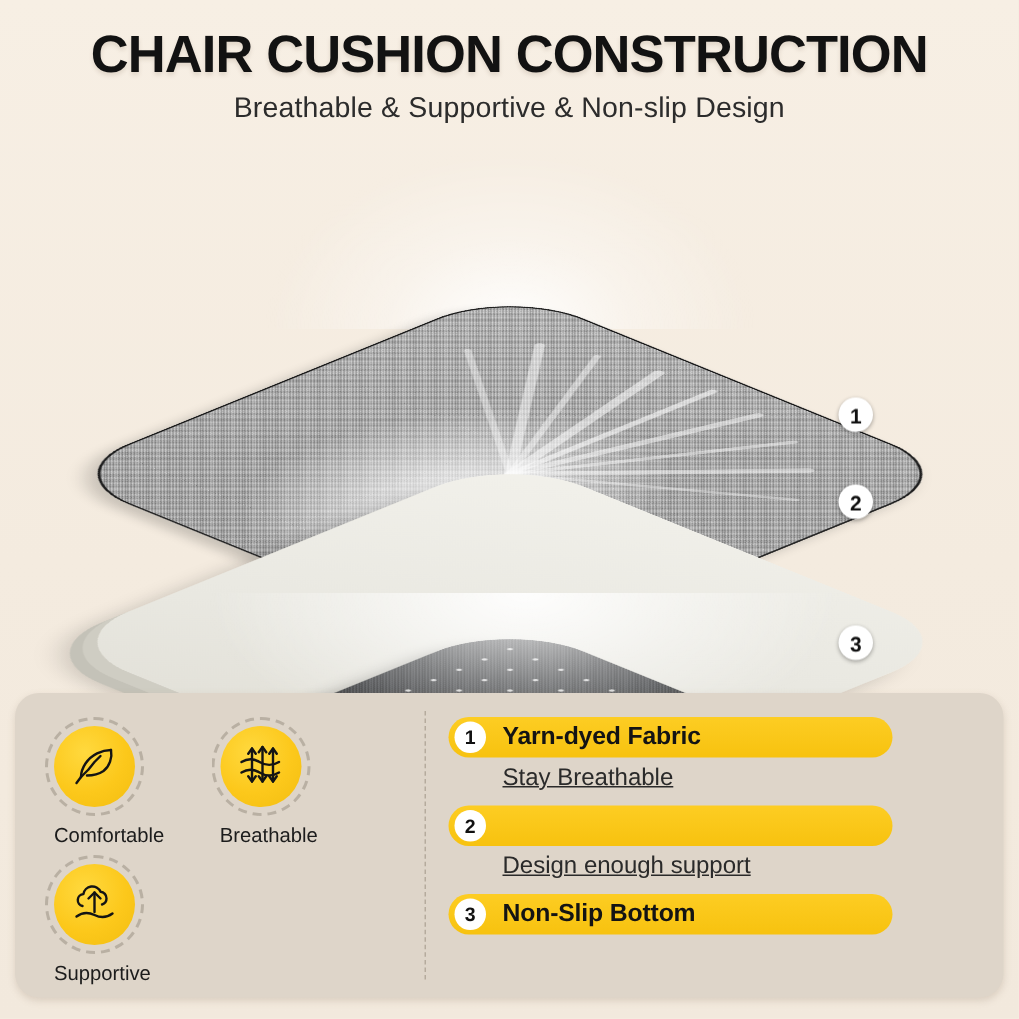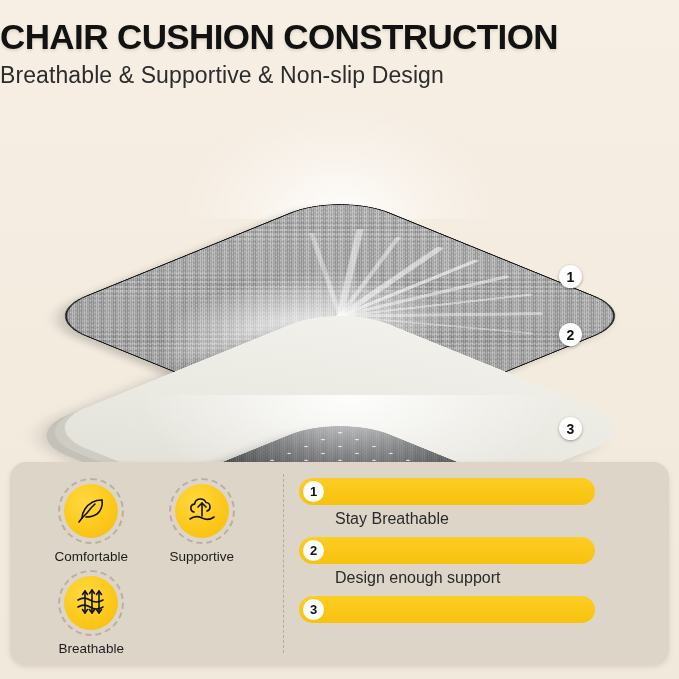--- a/index.html
+++ b/index.html
@@ -21,34 +21,34 @@
     height: 679px;
     background: linear-gradient(180deg, #f7efe4 0%, #f4ebdf 55%, #f2e9dd 100%);
   }
 
   
   .header {
     position: absolute;
     top: 18px;
     left: 0;
     width: 679px;
-    text-align: left;
+    text-align: center;
   }
   .title {
     font-size: 35px;
     font-weight: 700;
     letter-spacing: -0.6px;
     color: #121212;
     line-height: 1.06;
     margin: 0;
     text-shadow: 0 2px 3px rgba(120,100,80,0.18);
   }
   .subtitle {
     margin: 7px 0 0 0;
-    font-size: 23px;
+    font-size: 19px;
     font-weight: 400;
     color: #2c2c2c;
     letter-spacing: 0.1px;
   }
 
   
   .diagram {
     position: absolute;
     top: 95px;
     left: 0;
@@ -181,21 +181,20 @@
   }
   .icon-grid {
     display: grid;
     grid-template-columns: 1fr 1fr;
     row-gap: 12px;
     padding: 6px 26px 0 26px;
   }
   .icon-cell {
     display: flex;
     flex-direction: column;
-    align-items: center;
   }
   .icon-circle {
     width: 54px;
     height: 54px;
     border-radius: 50%;
     background: radial-gradient(circle at 38% 32%, #ffd93e 0%, #fcc81b 55%, #f2bd10 100%);
     display: flex;
     align-items: center;
     justify-content: center;
     outline: 2px dashed #b9b0a3;
@@ -242,20 +241,21 @@
     margin-left: 11px;
     font-size: 16.5px;
     font-weight: 700;
     color: #141414;
     letter-spacing: -0.1px;
   }
   .feature-sub {
     margin: 5px 0 9px 36px;
     font-size: 16px;
     color: #2a2a2a;
+    text-decoration: underline;
   }
 </style>
 </head>
 <body>
 
 <div class="stage">
 
   <div class="header">
     <h1 class="title">CHAIR CUSHION CONSTRUCTION</h1>
     <p class="subtitle">Breathable &amp; Supportive &amp; Non-slip Design</p>
@@ -316,64 +316,66 @@
               <path d="M8 24l-3 4"></path>
             </svg>
           </div>
           <div class="icon-label">Comfortable</div>
         </div>
 
 
         <div class="icon-cell">
           <div class="icon-circle">
             <svg width="34" height="34" viewBox="0 0 34 34" fill="none" stroke="#141414" stroke-width="1.6" stroke-linecap="round" stroke-linejoin="round">
-              <path d="M9 18a4 4 0 0 1 .6-7.9A6 6 0 0 1 21 8.5a4.3 4.3 0 0 1 4 4.4 4.2 4.2 0 0 1-3 4.1"></path>
-              <path d="M17 22V9"></path>
-              <path d="M13 13l4-4 4 4"></path>
-              <path d="M5 25c4-3 8-3 12-1s8 2 12-1"></path>
-            </svg>
-          </div>
-          <div class="icon-label">Supportive</div>
-        </div>
-
-        <div class="icon-cell">
-          <div class="icon-circle">
-            <svg width="34" height="34" viewBox="0 0 34 34" fill="none" stroke="#141414" stroke-width="1.6" stroke-linecap="round" stroke-linejoin="round">
               <path d="M4 14c4-2.5 8-2.5 12 0s9 2.5 13 0"></path>
               <path d="M4 21c4-2.5 8-2.5 12 0s9 2.5 13 0"></path>
               <path d="M11 5v22M18 4v23M25 5v22"></path>
               <path d="M8.5 8.5L11 5l2.5 3.5M15.5 7.5L18 4l2.5 3.5M22.5 8.5L25 5l2.5 3.5"></path>
               <path d="M8.5 23.5L11 27l2.5-3.5M15.5 23.5L18 27l2.5-3.5M22.5 23.5L25 27l2.5-3.5"></path>
             </svg>
           </div>
           <div class="icon-label">Breathable</div>
         </div>
 
+        <div class="icon-cell">
+          <div class="icon-circle">
+            <svg width="34" height="34" viewBox="0 0 34 34" fill="none" stroke="#141414" stroke-width="1.6" stroke-linecap="round" stroke-linejoin="round">
+              <path d="M9 18a4 4 0 0 1 .6-7.9A6 6 0 0 1 21 8.5a4.3 4.3 0 0 1 4 4.4 4.2 4.2 0 0 1-3 4.1"></path>
+              <path d="M17 22V9"></path>
+              <path d="M13 13l4-4 4 4"></path>
+              <path d="M5 25c4-3 8-3 12-1s8 2 12-1"></path>
+            </svg>
+          </div>
+          <div class="icon-label">Supportive</div>
+        </div>
+
       </div>
       <div class="divider"></div>
     </div>
 
     <div class="panel-right">
 
       <div class="feature">
         <div class="pill">
           <div class="pill-num">1</div>
+          <div class="pill-label">Yarn-dyed Fabric</div>
         </div>
         <div class="feature-sub">Stay Breathable</div>
       </div>
 
       <div class="feature">
         <div class="pill">
           <div class="pill-num">2</div>
         </div>
         <div class="feature-sub">Design enough support</div>
       </div>
 
       <div class="feature">
         <div class="pill">
           <div class="pill-num">3</div>
+          <div class="pill-label">Non-Slip Bottom</div>
         </div>
       </div>
 
     </div>
   </div>
 
 </div>
 
 </body></html>

